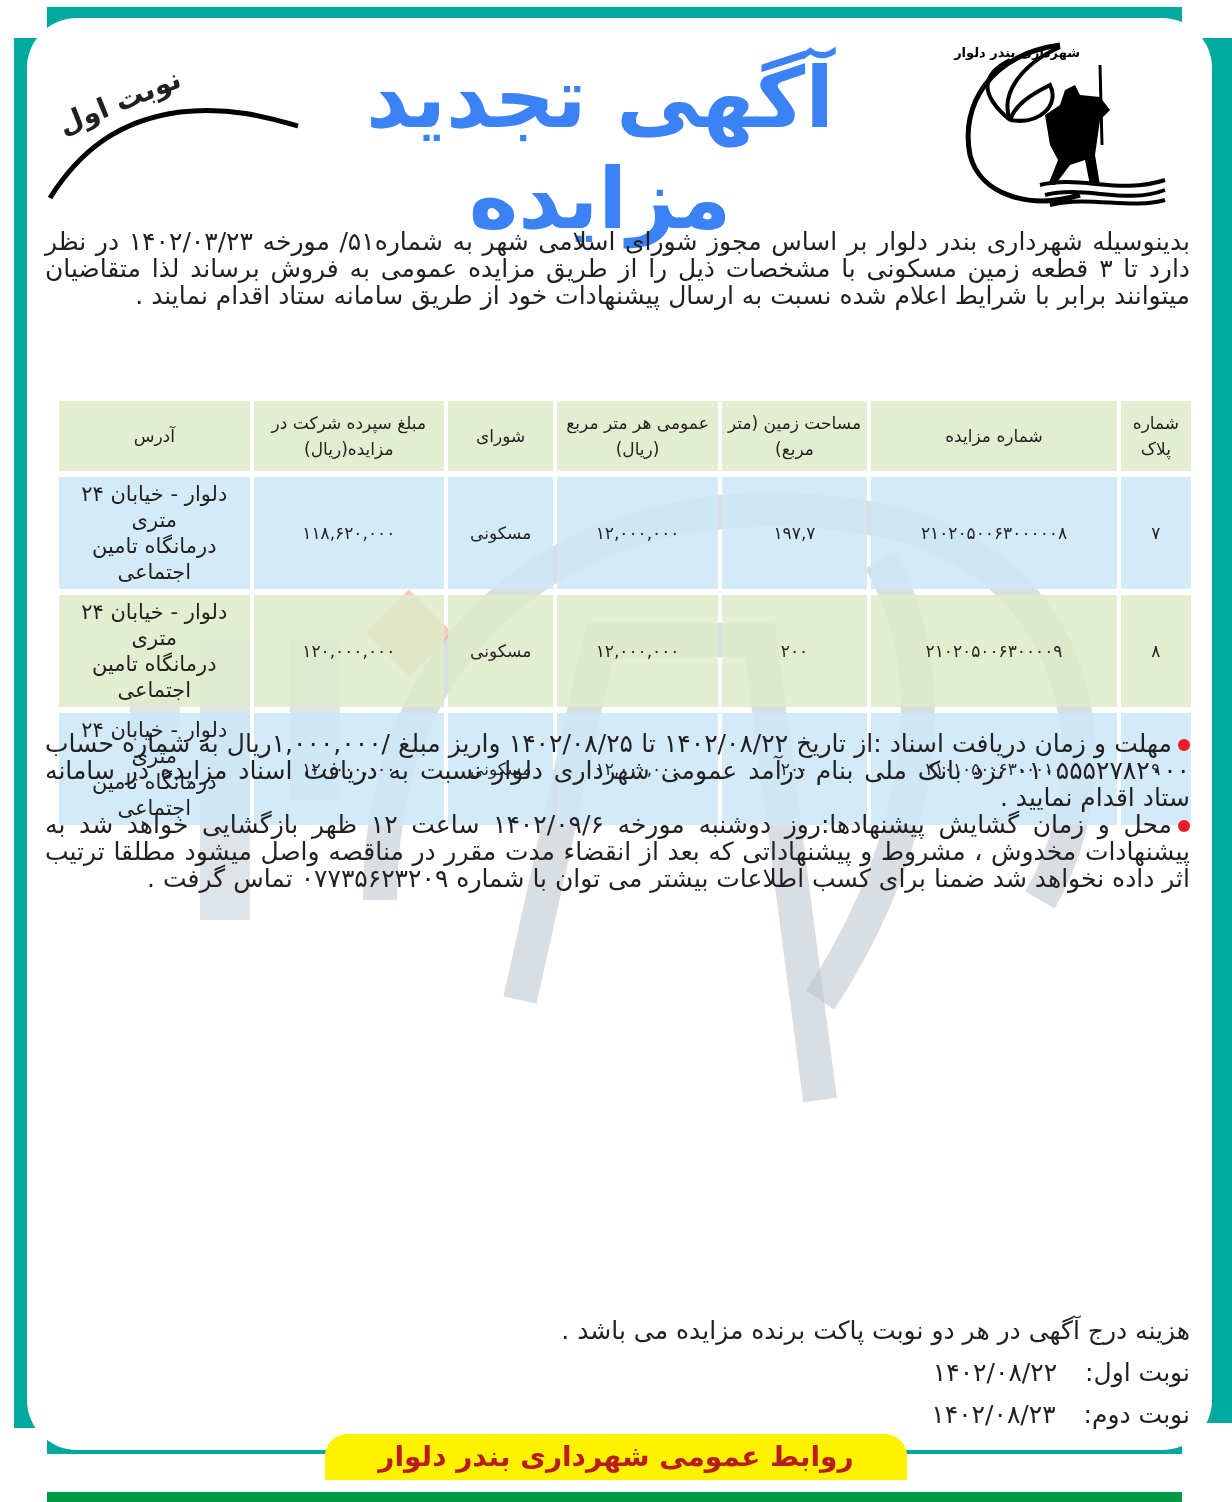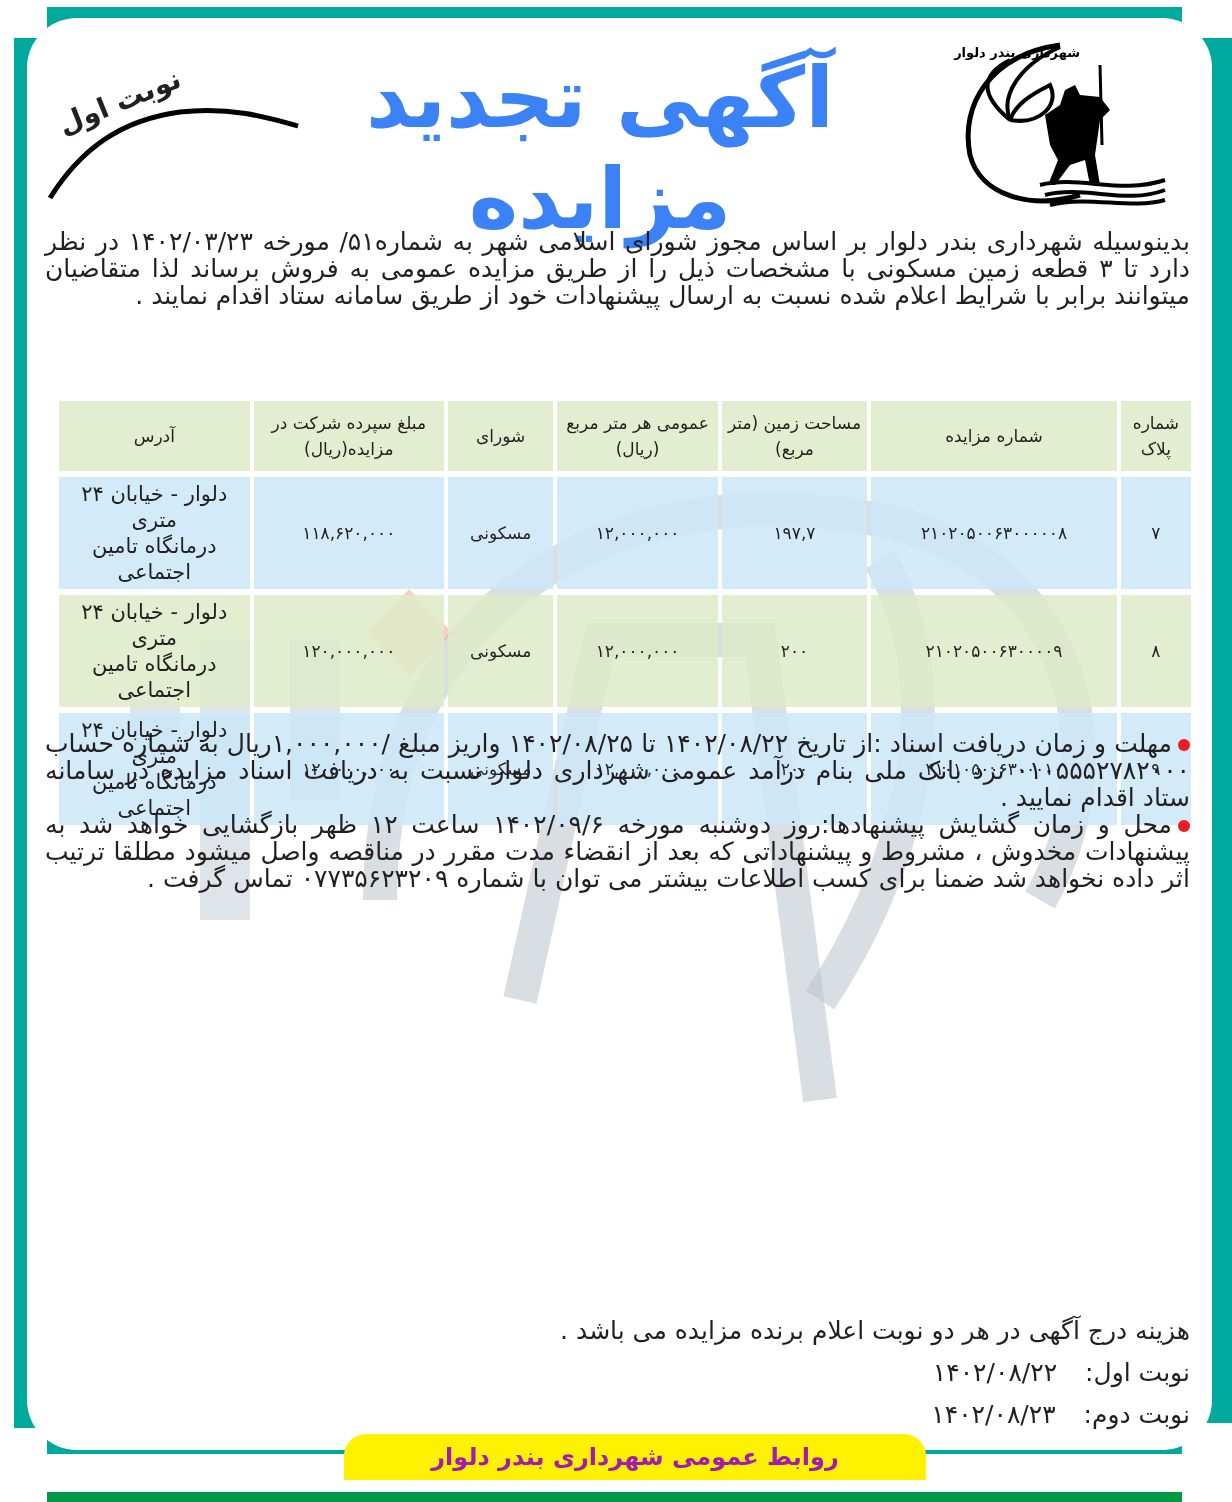--- a/index.html
+++ b/index.html
@@ -35,21 +35,21 @@
     
     .table-wrap { position: absolute; left: 55px; top: 395px; width: 1140px; z-index: 3; }
     table { width: 100%; border-collapse: separate; border-spacing: 4px 6px; direction: rtl; }
     th, td { text-align: center; font-size: 17px; line-height: 26px; font-weight: normal; padding: 4px 6px; }
     th { background: rgba(222, 235, 200, 0.85); height: 70px; }
     tr.r-blue td { background: rgba(203, 231, 248, 0.85); height: 68px; }
     tr.r-green td { background: rgba(222, 235, 200, 0.85); height: 68px; }
     td.addr { font-size: 21px; }
 
     
-    .sig { position: absolute; left: 344px; top: 1434px; width: 582px; height: 46px; background: #fff200; border-radius: 22px 22px 0 0; text-align: center; font-weight: bold; font-size: 24px; line-height: 46px; color: #a21caf; z-index: 4; }
+    .sig { position: absolute; left: 325px; top: 1434px; width: 582px; height: 46px; background: #fff200; border-radius: 22px 22px 0 0; text-align: center; font-weight: bold; font-size: 28px; line-height: 46px; color: #b91c1c; z-index: 4; }
   </style>
 </head>
 <body>
 
 <div class="frame-top"></div>
 <div class="frame-left"></div>
 <div class="frame-right"></div>
 <div class="frame-bottom"></div>
 <div class="green-bar"></div>
 <div class="panel"></div>
@@ -142,21 +142,21 @@
     </tbody>
   </table>
 </div>
 
 <div class="content notes">
   <p><span class="bullet"></span><span>مهلت و زمان دریافت اسناد :از تاریخ ۱۴۰۲/۰۸/۲۲ تا ۱۴۰۲/۰۸/۲۵ واریز مبلغ /۱,۰۰۰,۰۰۰ریال به شماره حساب ۰۱۰۵۵۵۲۷۸۲۰۰۰ نزد بانک ملی بنام درآمد عمومی شهرداری دلوار نسبت به دریافت اسناد مزایده در سامانه ستاد اقدام نمایید .</span></p>
   <p><span class="bullet"></span><span>محل و زمان گشایش پیشنهادها:روز دوشنبه مورخه ۱۴۰۲/۰۹/۶ ساعت ۱۲ ظهر بازگشایی خواهد شد به پیشنهادات مخدوش ، مشروط و پیشنهاداتی که بعد از انقضاء مدت مقرر در مناقصه واصل میشود مطلقا ترتیب اثر داده نخواهد شد ضمنا برای کسب اطلاعات بیشتر می توان با شماره ۰۷۷۳۵۶۲۳۲۰۹ تماس گرفت .</span></p>
 </div>
 
 <div class="footer-lines">
-  <div>هزینه درج آگهی در هر دو نوبت اعلام برنده مزایده می باشد .</div>
+  <div>هزینه درج آگهی در هر دو نوبت پاکت برنده مزایده می باشد .</div>
   <div>
     <span>نوبت اول:</span>
     <span class="date">۱۴۰۲/۰۸/۲۲</span>
   </div>
   <div>
     <span>نوبت دوم:</span>
     <span class="date">۱۴۰۲/۰۸/۲۳</span>
   </div>
 </div>
 

